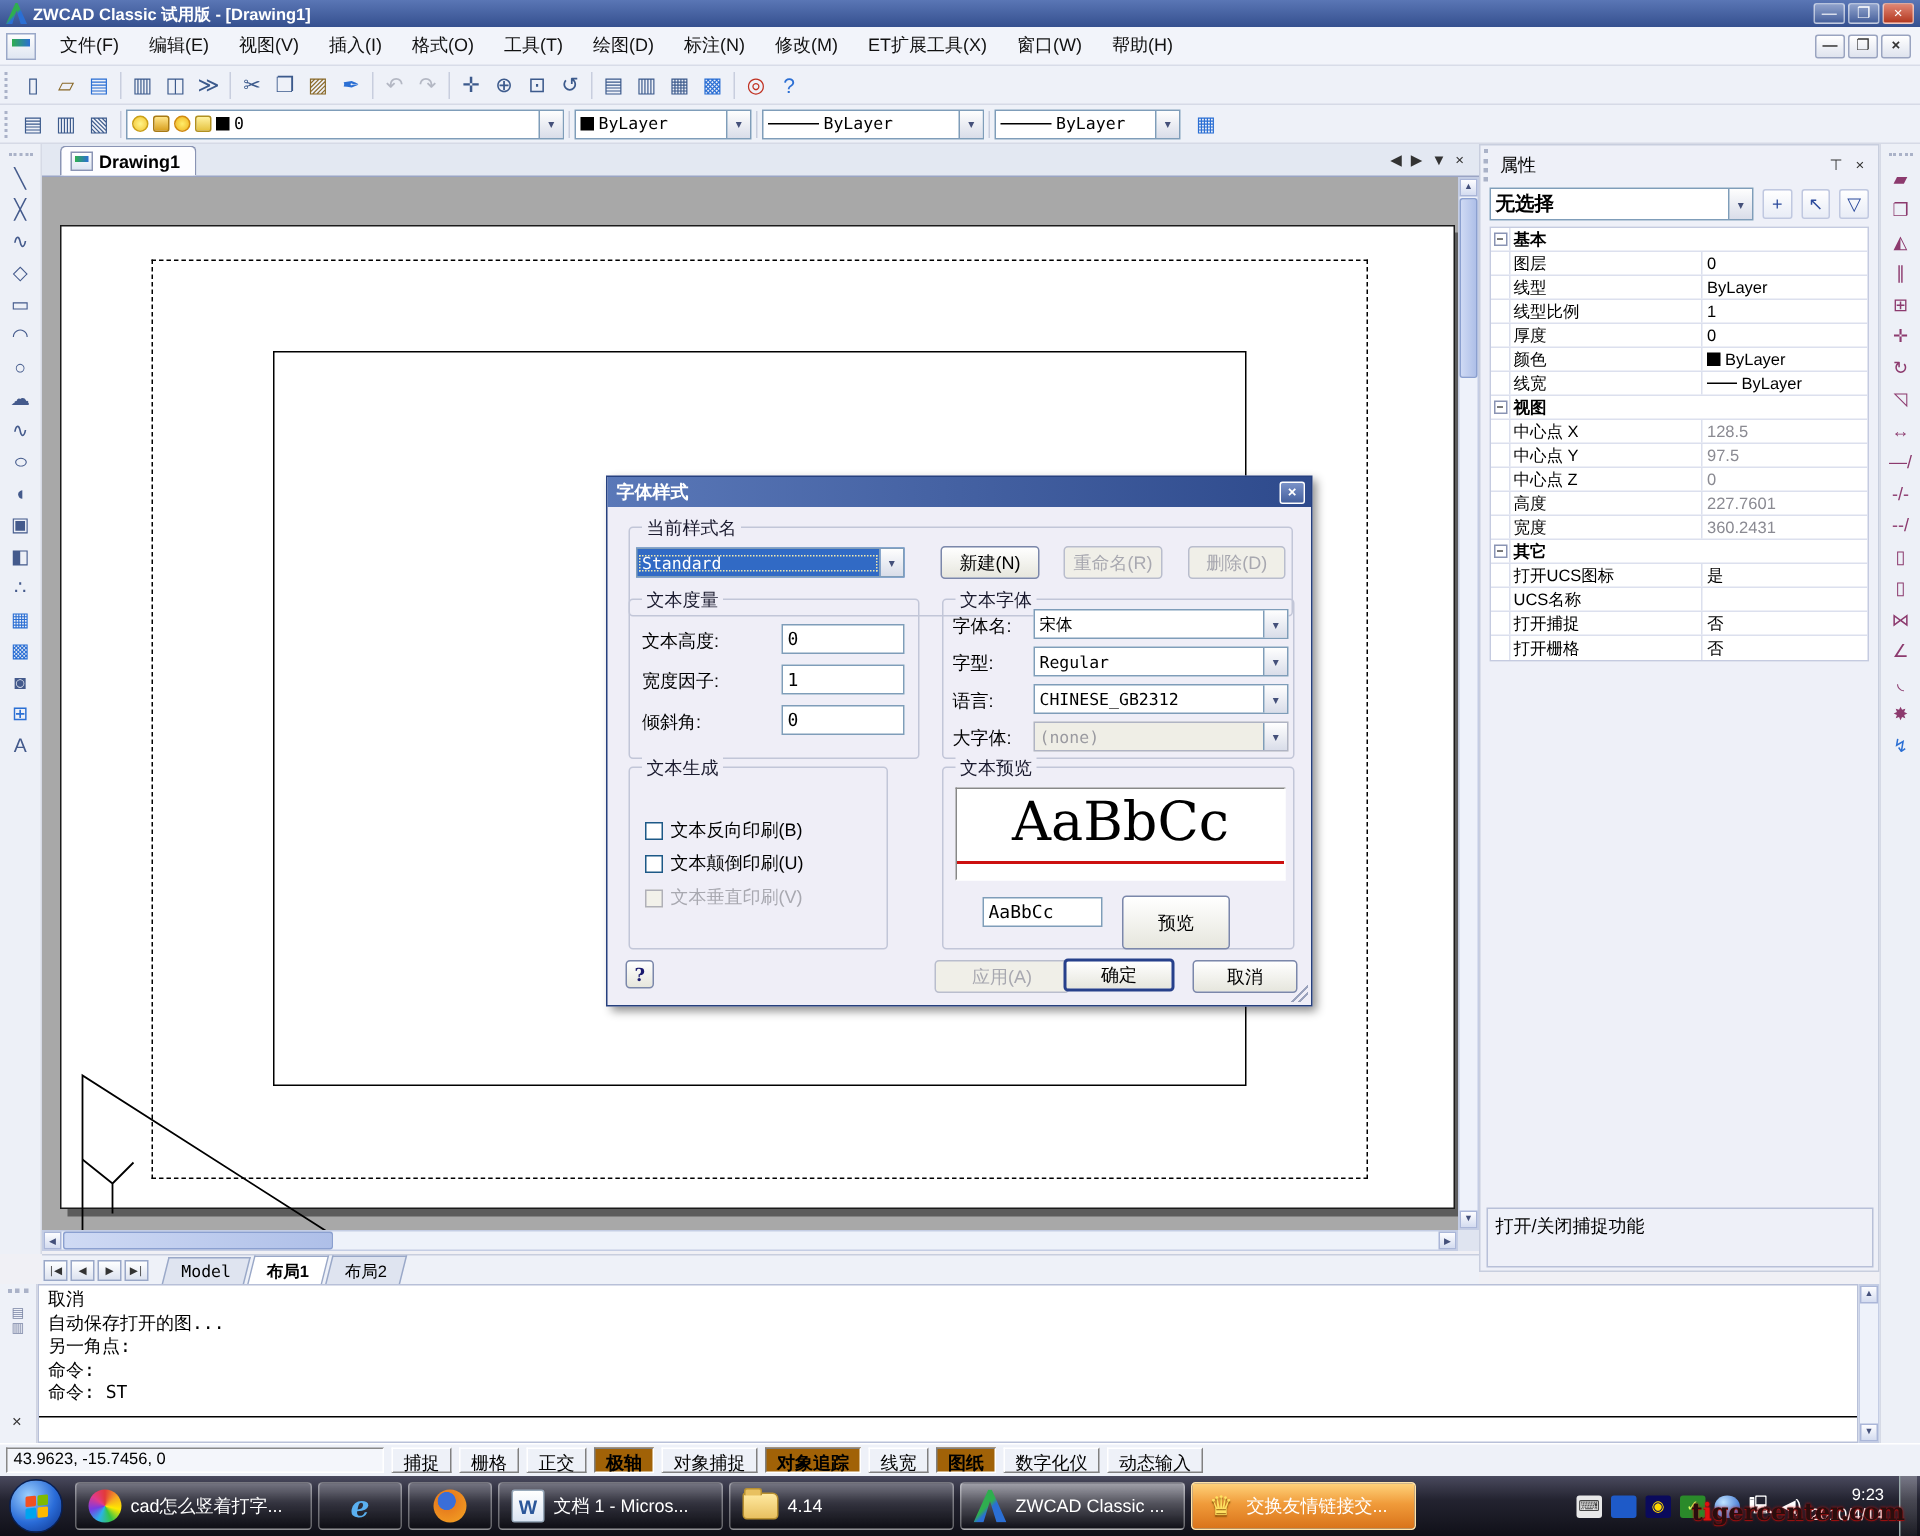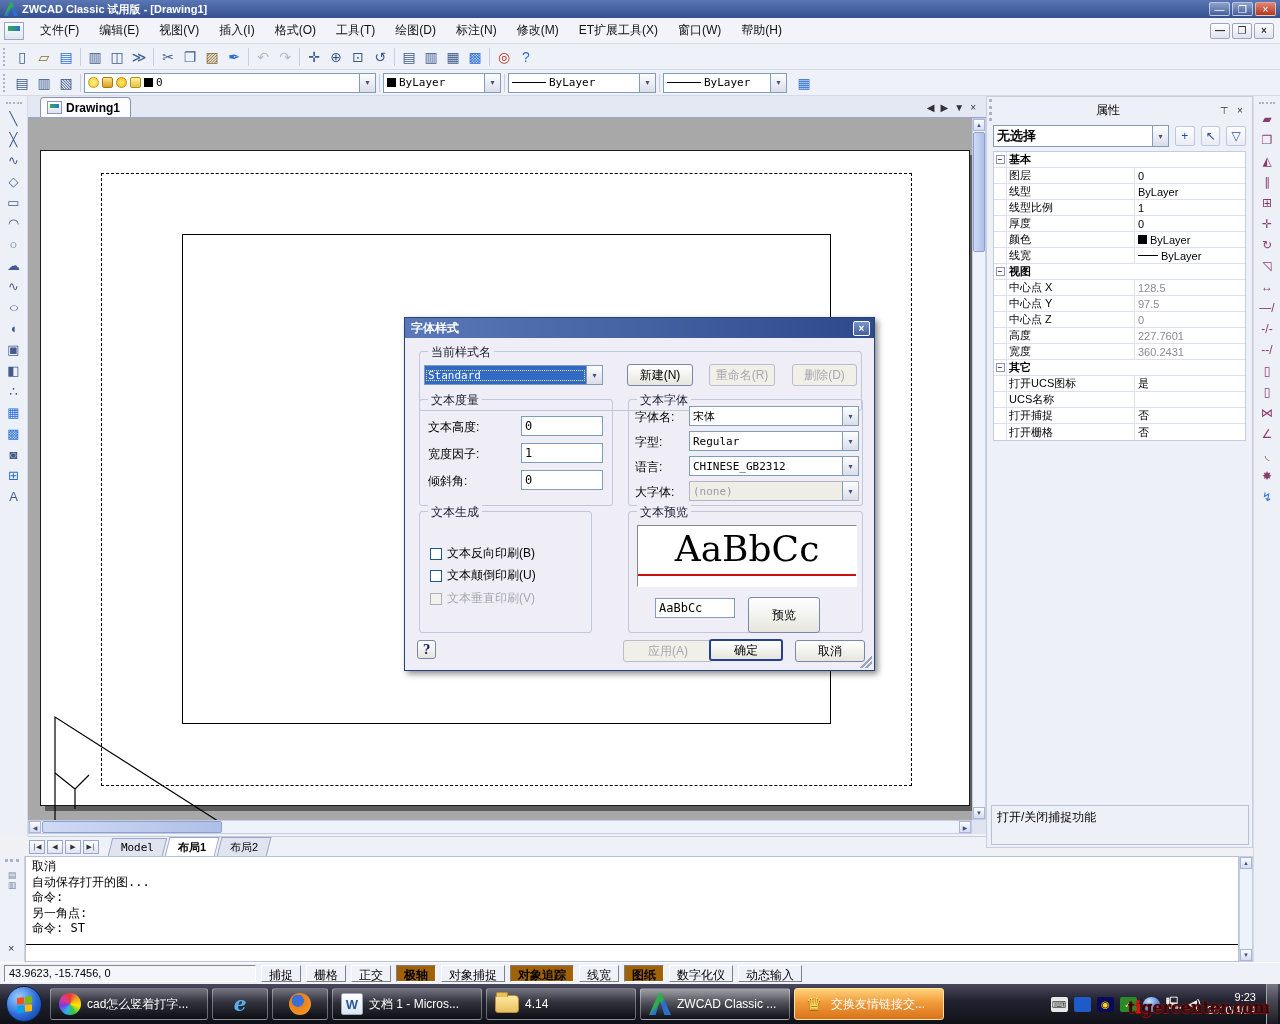--- a/index.html
+++ b/index.html
@@ -73,21 +73,21 @@
   
   #layoutbar { left:28px; top:836px; width:958px; height:20px; background:#eef1f8; border-top:1px solid #c8cede; display:flex; align-items:center; font-size:11px; }
   .navbtn { width:16px; height:14px; margin:0 1px; background:linear-gradient(#fff,#dde3f0); border:1px solid #9aa8c8; font-size:7px; display:flex; align-items:center; justify-content:center; color:#333; }
   .ltab { padding:2px 10px; border:1px solid #9aa8c8; border-bottom:none; background:#dfe4f0; margin-left:2px; transform:skewX(-14deg); }
   .ltab > span { display:inline-block; transform:skewX(14deg); }
   .ltab.active { background:#fff; font-weight:bold; }
 
   
   #props { left:986px; top:96px; width:267px; height:752px; background:#eef0f8; border:1px solid #c8cede; }
   #propshead { height:22px; display:flex; align-items:center; padding:0 4px 0 8px; border-left:3px dotted #aab2c8; margin:2px 0 0 2px; }
-  #propshead .pt { flex:1; font-size:12px;text-align:center; }
+  #propshead .pt { flex:1; font-size:12px; }
   #propshead .hbtn { width:16px; height:14px; font-size:10px; display:flex; align-items:center; justify-content:center; color:#333; }
   #propscombo { margin:4px 6px; display:flex; align-items:center; gap:6px; }
   #propscombo .combo { flex:0 0 176px; height:22px; font-weight:bold; font-size:13px; }
   #propscombo .pico { width:20px; height:20px; display:flex; align-items:center; justify-content:center; font-size:12px; color:#2b4a9c; border:1px solid #c0c8e0; border-radius:2px; background:linear-gradient(#fff,#e8ecf6); }
   #propgrid { margin:2px 6px 0 6px; border:1px solid #c5cbe0; background:#fff; }
   .prow { display:flex; height:16px; border-bottom:1px solid #dce0ee; font-size:11px; align-items:center; }
   .prow .pm { width:13px; height:100%; border-right:1px solid #dce0ee; display:flex; align-items:center; justify-content:center; }
   .prow .pm span { width:9px; height:9px; border:1px solid #8a94b4; font-size:8px; line-height:7px; text-align:center; color:#333; background:#fff; }
   .prow .pl { flex:0 0 128px; padding-left:2px; border-right:1px solid #dce0ee; overflow:hidden; white-space:nowrap; height:100%; display:flex; align-items:center; }
   .prow .pv { flex:1; padding-left:3px; overflow:hidden; white-space:nowrap; display:flex; align-items:center; gap:3px; }
@@ -491,22 +491,22 @@
 <div id="cmd" class="abs">
   <div id="cmdgrip">
     <div class="dots"></div>
     <div class="glyphs">▤<br>▥</div>
     <span class="x">×</span>
   </div>
   <div id="cmdmain">
     <div id="cmdtext">
       <div>取消</div>
       <div>自动保存打开的图...</div>
+      <div>另一角点:</div>
       <div>命令:</div>
-      <div>另一角点:</div>
       <div>命令: ST</div>
     </div>
     <div id="cmdinput"></div>
   </div>
   <div id="cmdscroll">
     <span class="sbbtn">▲</span>
     <span class="sbbtn">▼</span>
   </div>
 </div>
 

